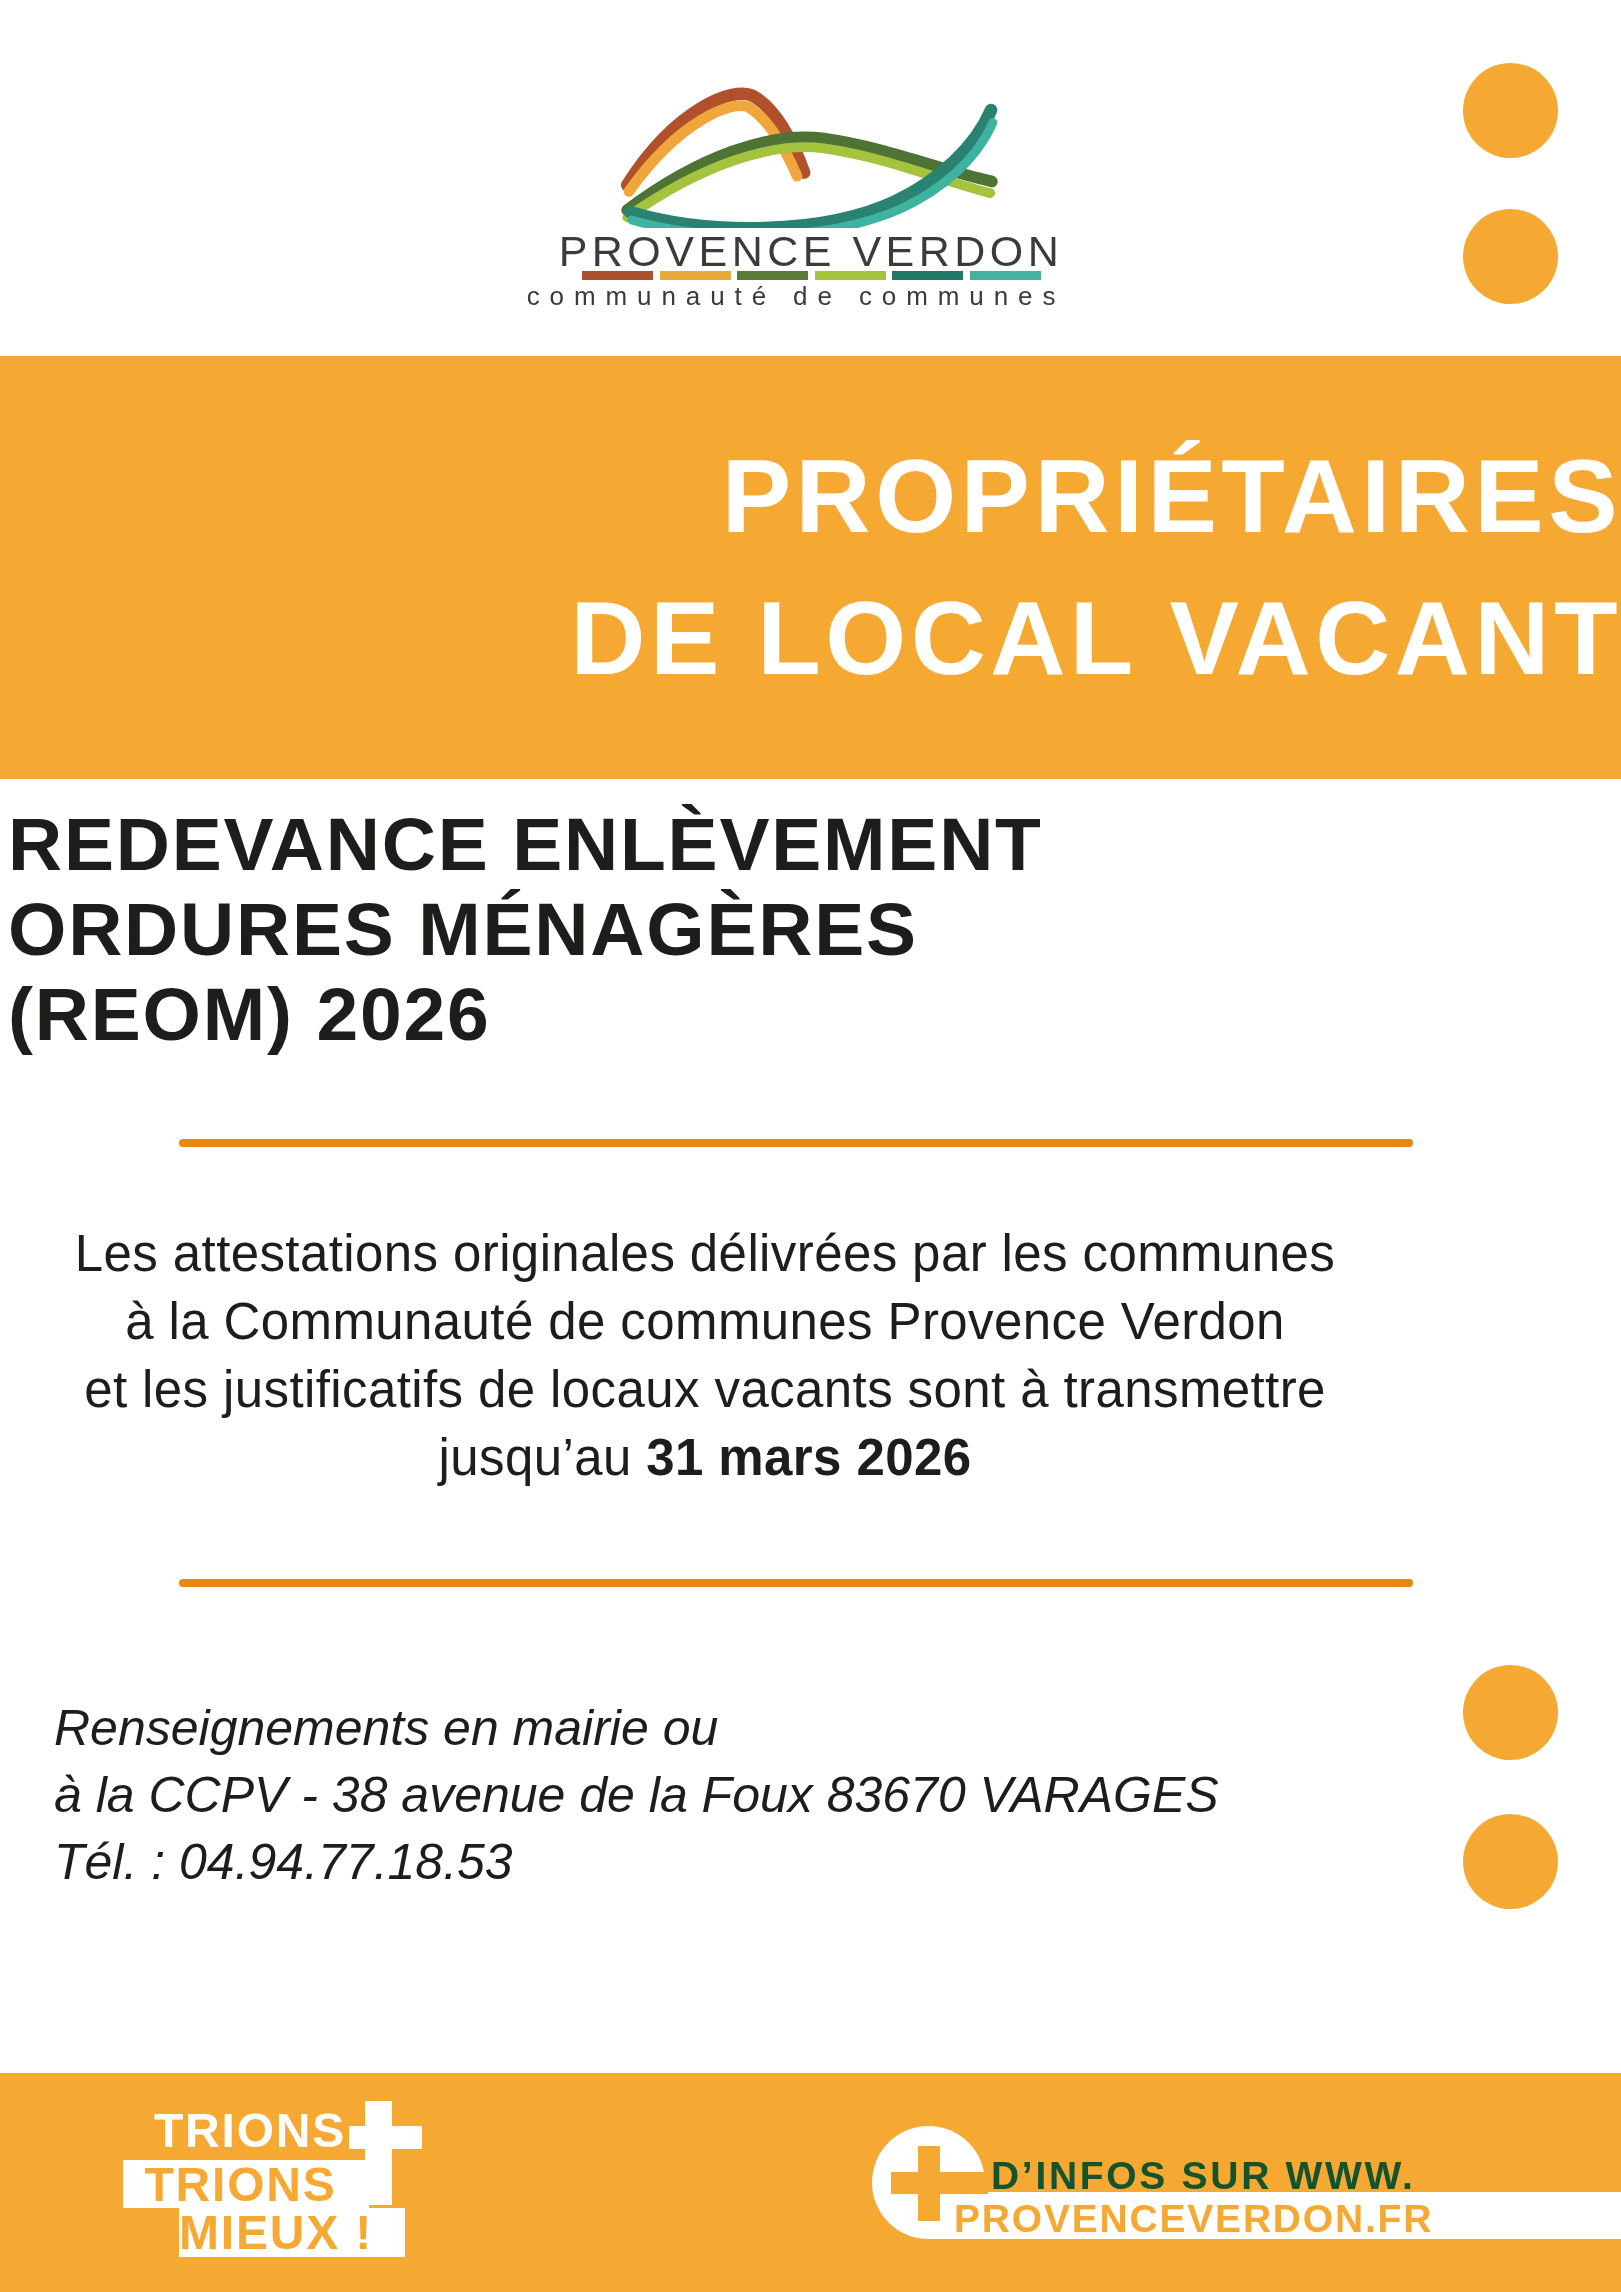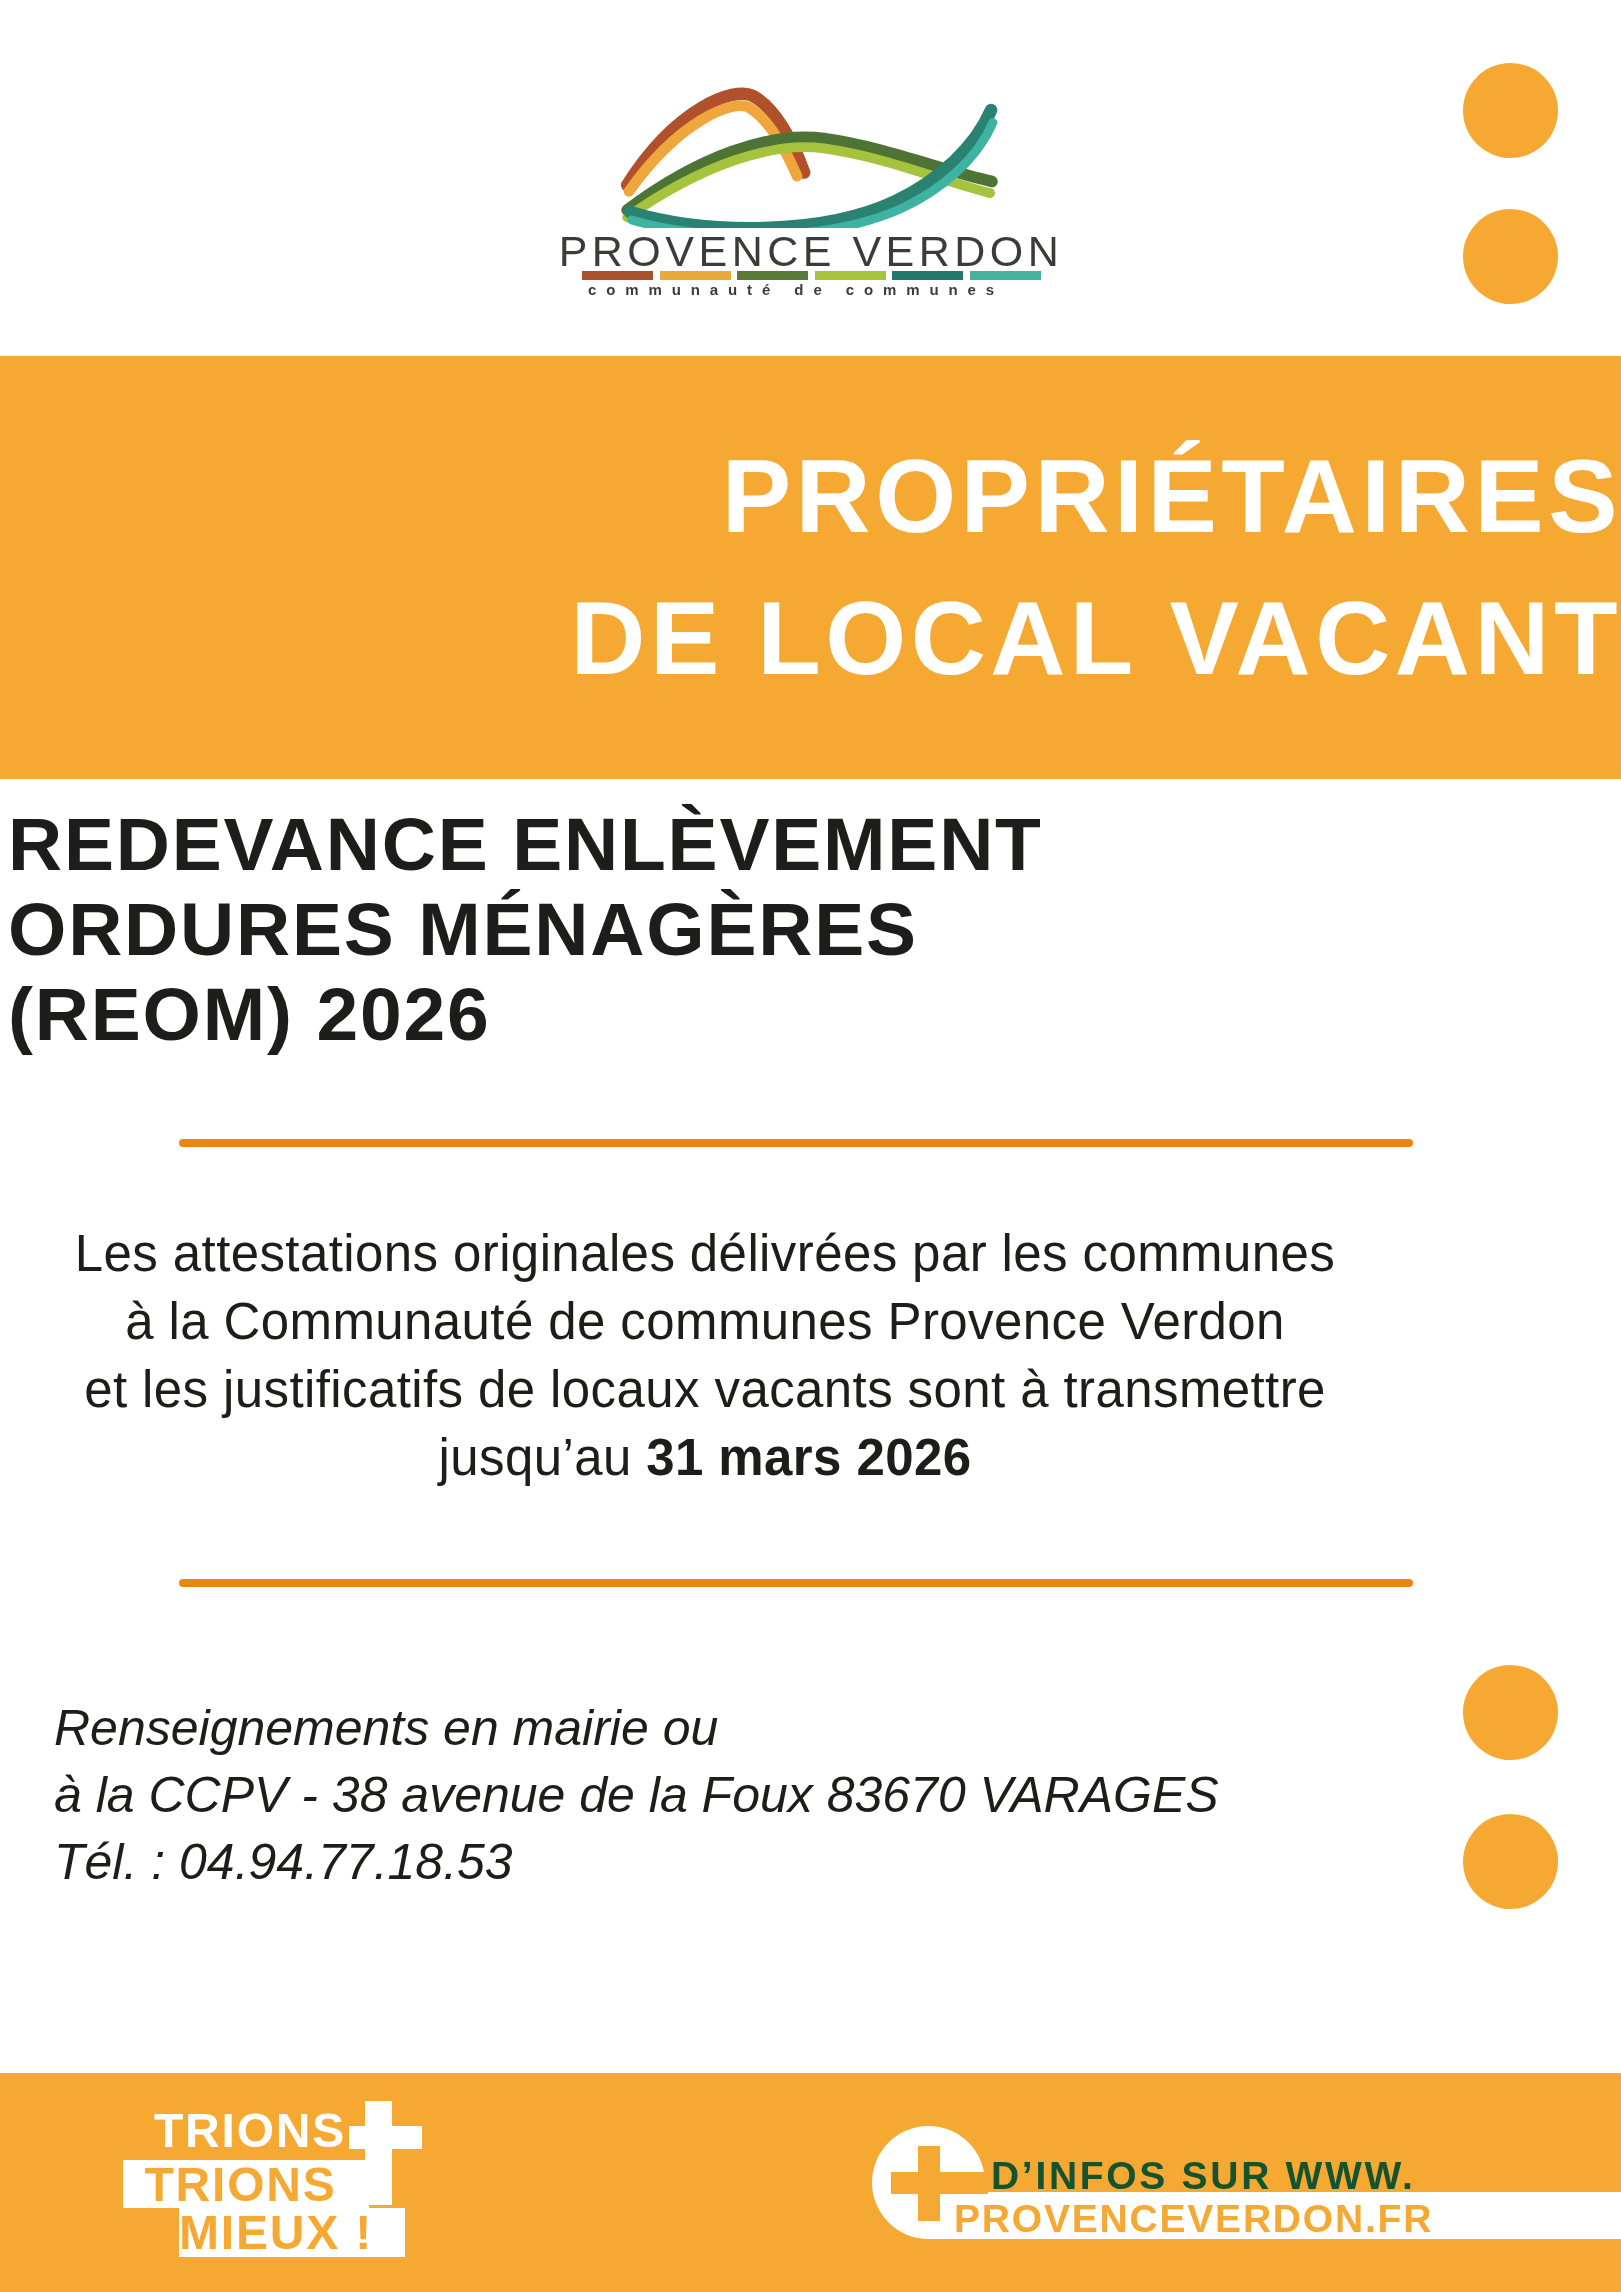--- a/index.html
+++ b/index.html
@@ -19,21 +19,21 @@
   .logo-title{
     left:0;top:227px;width:1622px;text-align:center;
     font-size:43px;font-weight:400;letter-spacing:4.5px;color:var(--logo-gray);
   }
   .logo-bar{
     left:582px;top:271px;width:459px;height:9px;display:flex;gap:6.3px;
   }
   .bar-seg{flex:1 1 0;height:100%;display:block;}
   .logo-subtitle{
     left:0;top:281px;width:1592px;text-align:center;
-    font-size:15px;font-weight:700;letter-spacing:9.9px;color:var(--logo-gray);
+    font-size:26px;font-weight:400;letter-spacing:9.9px;color:var(--logo-gray);
   }
   
   .dot{width:95px;height:95px;border-radius:50%;background:var(--orange);}
   .dot-tr-1{left:1463px;top:63px;}
   .dot-tr-2{left:1463px;top:209px;}
   .dot-mr-1{left:1463px;top:1665px;}
   .dot-mr-2{left:1463px;top:1814px;}
   
   .banner{
     left:0;top:356px;width:1622px;height:423px;background:var(--orange);

